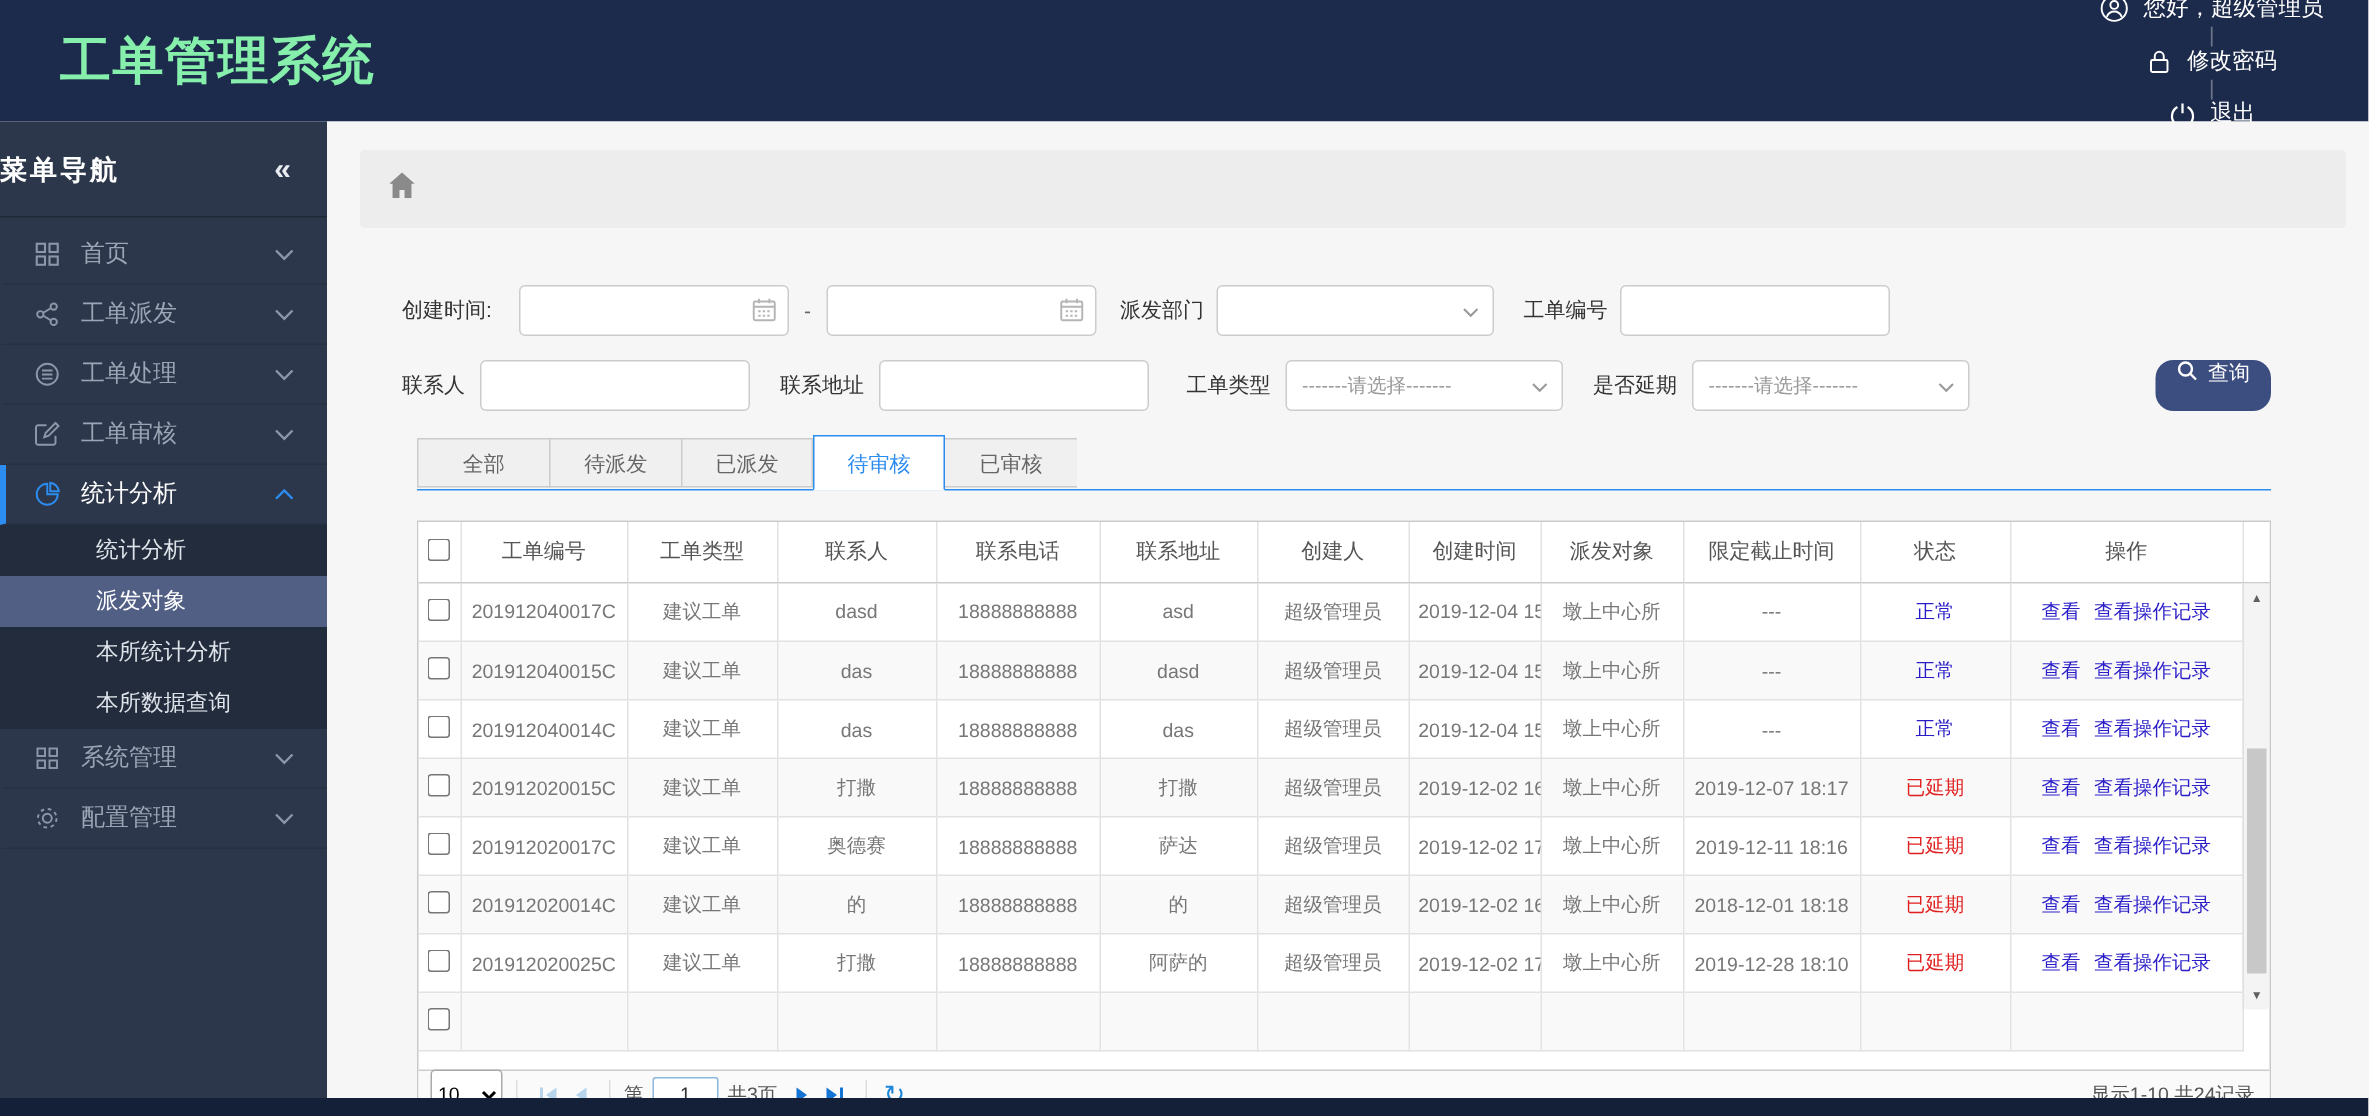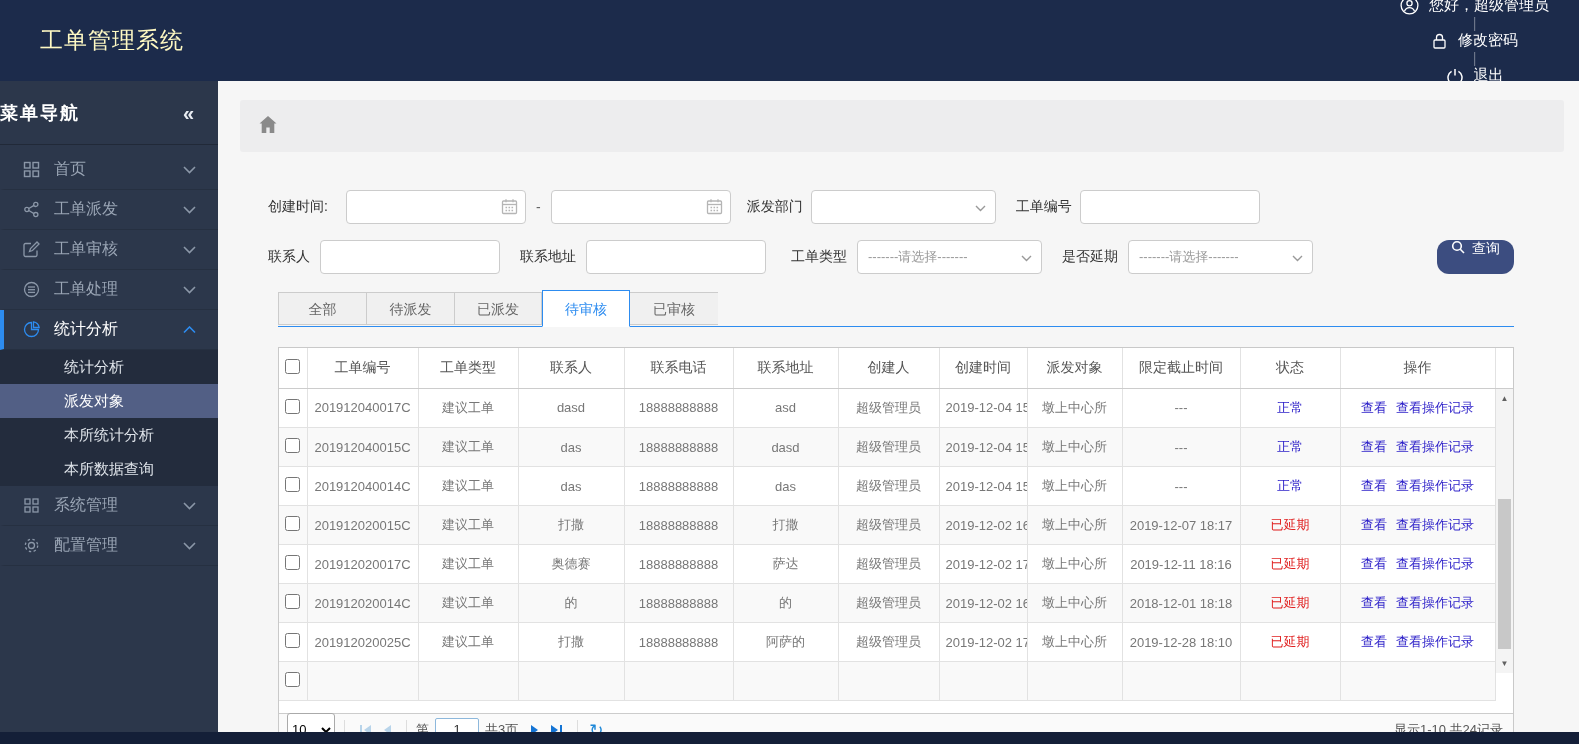--- a/index.html
+++ b/index.html
@@ -1,21 +1,21 @@
 <!DOCTYPE html>
 <html><head>
 <meta charset="utf-8">
 <style>
   * { margin:0; padding:0; box-sizing:border-box; }
   html,body { width:1579px; height:744px; overflow:hidden; }
   body { font-family:"Liberation Sans","DejaVu Sans",sans-serif; background:#f6f6f6; }
 
   
   .app-header { height:81px; background:#1c2b4b; display:flex; align-items:center; justify-content:space-between; padding:0 30px 0 40px; }
-  .app-title { color:#fef9c3; font-size:23px; font-weight:normal; letter-spacing:1px; }
+  .app-title { color:#86efac; font-size:34px; font-weight:bold; letter-spacing:1px; }
   .hdr-right { display:flex; align-items:center; color:#fff; font-size:15px;flex-direction:column; }
   .hdr-item { display:flex; align-items:center; gap:10px; cursor:pointer; }
   .hdr-sep { margin:0 20px; color:rgba(255,255,255,.35); font-size:14px; }
   .hdr-item svg { display:block; }
 
   
   .body-row { display:flex; height:651px; }
   .app-footer { height:12px; background:#141f38; }
 
   
@@ -170,41 +170,41 @@
         <span class="mi-label">工单派发</span>
         <span class="mi-chevron">
             <svg width="13" height="8" viewBox="0 0 13 8" fill="none" stroke="currentColor" stroke-width="1.6">
               <polyline points="1,1 6.5,6.5 12,1"></polyline>
             </svg>
           </span>
       </div>
       <div class="menu-item">
         <span class="mi-icon">
             <svg width="17" height="17" viewBox="0 0 17 17" fill="none" stroke="currentColor" stroke-width="1.3">
-              <path d="M14 9.5V14a1.5 1.5 0 0 1-1.5 1.5h-10A1.5 1.5 0 0 1 1 14V4a1.5 1.5 0 0 1 1.5-1.5H8"></path>
-              <path d="M6.5 10.5l1-3L14 1l2 2-6.5 6.5-3 1z"></path>
-            </svg>
-          </span>
-        <span class="mi-label">工单审核</span>
-        <span class="mi-chevron">
-            <svg width="13" height="8" viewBox="0 0 13 8" fill="none" stroke="currentColor" stroke-width="1.6">
-              <polyline points="1,1 6.5,6.5 12,1"></polyline>
-            </svg>
-          </span>
-      </div>
-      <div class="menu-item">
-        <span class="mi-icon">
-            <svg width="17" height="17" viewBox="0 0 17 17" fill="none" stroke="currentColor" stroke-width="1.3">
               <circle cx="8.5" cy="8.5" r="7"></circle>
               <line x1="5" y1="6" x2="12" y2="6"></line>
               <line x1="5" y1="8.7" x2="12" y2="8.7"></line>
               <line x1="5" y1="11.4" x2="12" y2="11.4"></line>
             </svg>
           </span>
         <span class="mi-label">工单处理</span>
+        <span class="mi-chevron">
+            <svg width="13" height="8" viewBox="0 0 13 8" fill="none" stroke="currentColor" stroke-width="1.6">
+              <polyline points="1,1 6.5,6.5 12,1"></polyline>
+            </svg>
+          </span>
+      </div>
+      <div class="menu-item">
+        <span class="mi-icon">
+            <svg width="17" height="17" viewBox="0 0 17 17" fill="none" stroke="currentColor" stroke-width="1.3">
+              <path d="M14 9.5V14a1.5 1.5 0 0 1-1.5 1.5h-10A1.5 1.5 0 0 1 1 14V4a1.5 1.5 0 0 1 1.5-1.5H8"></path>
+              <path d="M6.5 10.5l1-3L14 1l2 2-6.5 6.5-3 1z"></path>
+            </svg>
+          </span>
+        <span class="mi-label">工单审核</span>
         <span class="mi-chevron">
             <svg width="13" height="8" viewBox="0 0 13 8" fill="none" stroke="currentColor" stroke-width="1.6">
               <polyline points="1,1 6.5,6.5 12,1"></polyline>
             </svg>
           </span>
       </div>
       <div class="menu-item active">
         <span class="mi-icon">
             <svg width="17" height="17" viewBox="0 0 17 17" fill="none" stroke="currentColor" stroke-width="1.3">
               <path d="M8.5 1.5a7 7 0 1 0 7 7h-7z"></path>

